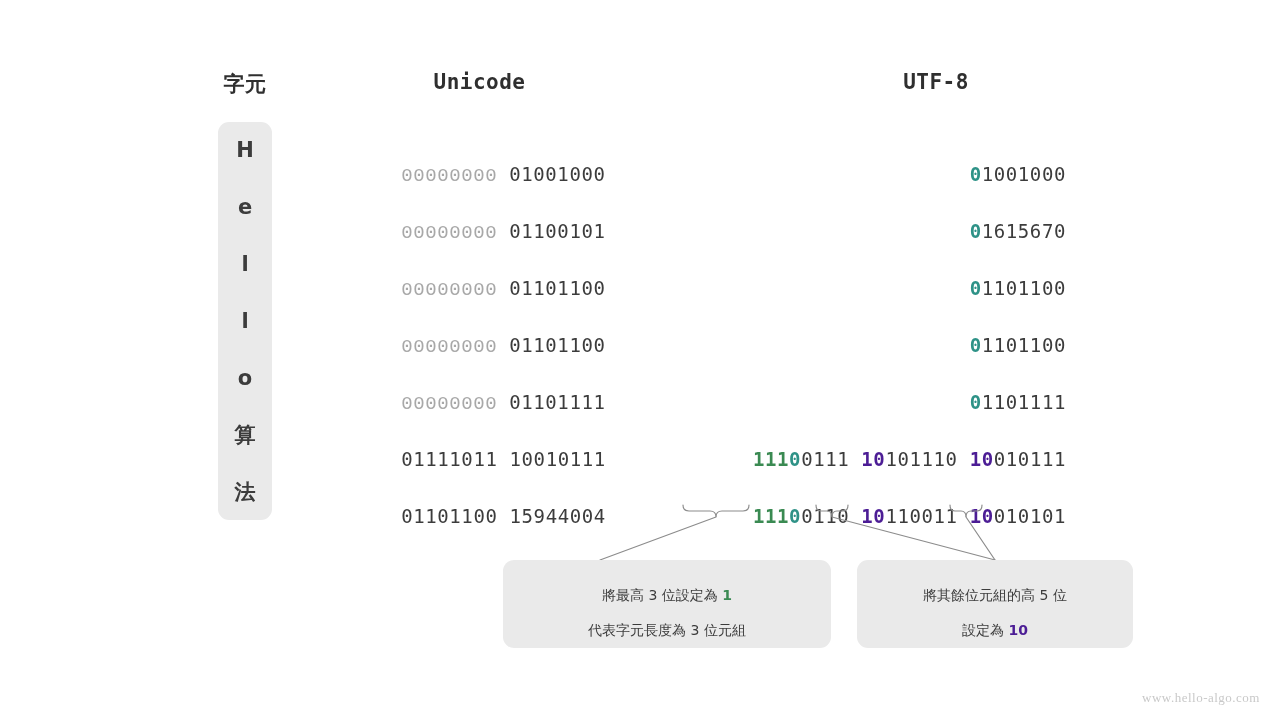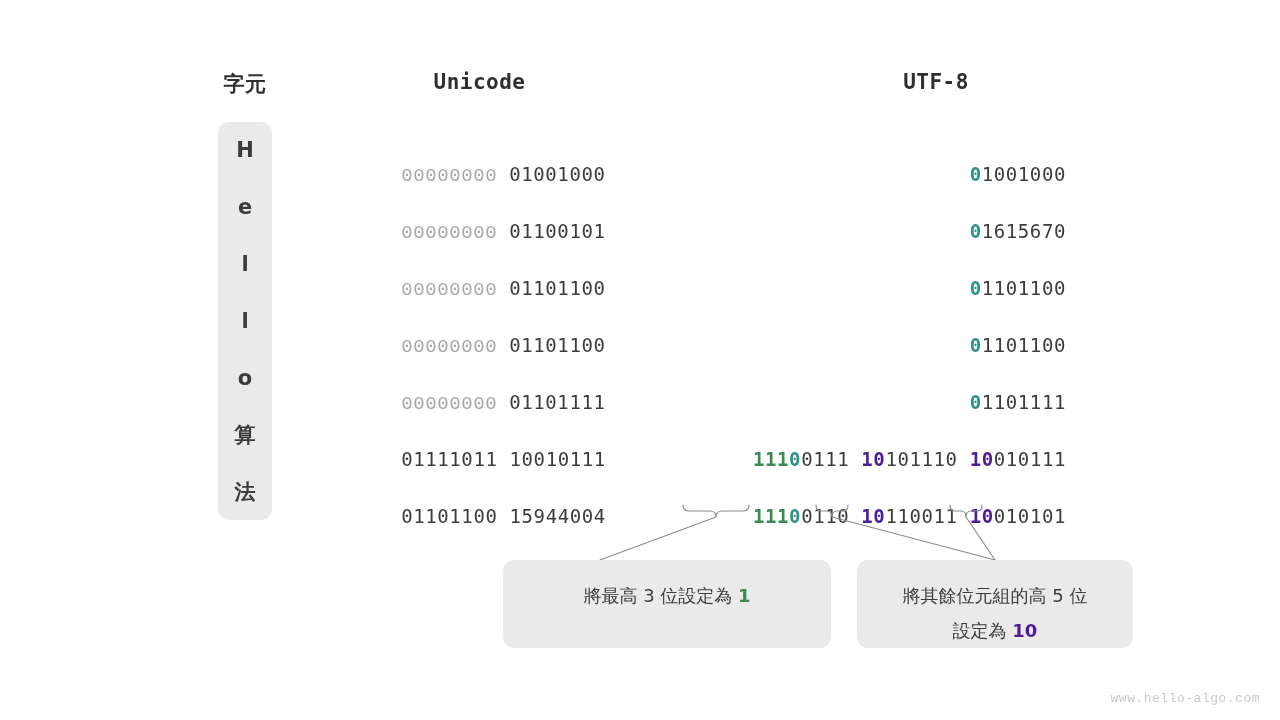--- a/index.html
+++ b/index.html
@@ -74,21 +74,21 @@
   .green  { color: #3a8a52; font-weight: bold; }
   .teal   { color: #2e9287; font-weight: bold; }
   .blue   { color: #4c1d95; font-weight: bold; }
 
   
   .note {
     position: absolute;
     background: #eaeaea;
     border-radius: 11px;
     font-family: "DejaVu Sans", sans-serif;
-    font-size: 18px;
+    font-size: 14px;
     color: #3c3c3c;
     text-align: center;
     padding-top: 18px;
     line-height: 35px;
   }
   #note-left  { left: 503px; top: 560px; width: 328px; height: 88px; }
   #note-right { left: 857px; top: 560px; width: 276px; height: 88px; }
 
   .note-line { display: block; white-space: nowrap; }
 
@@ -98,21 +98,21 @@
     left: 0; top: 0;
     width: 1280px; height: 720px;
     pointer-events: none;
   }
 
   
   #footer {
     position: absolute;
     right: 20px;
     bottom: 14px;
-    font-family: Liberation Mono, monospace;
+    font-family: Liberation Serif, serif;
     font-size: 13px;
     color: #c9c9c9;
     letter-spacing: 0.5px;
   }
 </style>
 </head>
 <body>
 
 <div id="canvas">
 
@@ -186,20 +186,21 @@
       <path d="M716,517 L600,560"></path>
 
       <path d="M832,517 L995,560"></path>
 
       <path d="M966,517 L995,560"></path>
     </g>
   </svg>
 
   <div class="note" id="note-left">
     <span class="note-line"><span>將最高 3 位設定為 </span><span class="green">1</span></span>
+    <span class="note-line">代表字元長度為 3 位元組</span>
   </div>
 
   <div class="note" id="note-right">
     <span class="note-line">將其餘位元組的高 5 位</span>
     <span class="note-line"><span>設定為 </span><span class="blue">10</span></span>
   </div>
 
   <div id="footer">www.hello-algo.com</div>
 
 </div>

